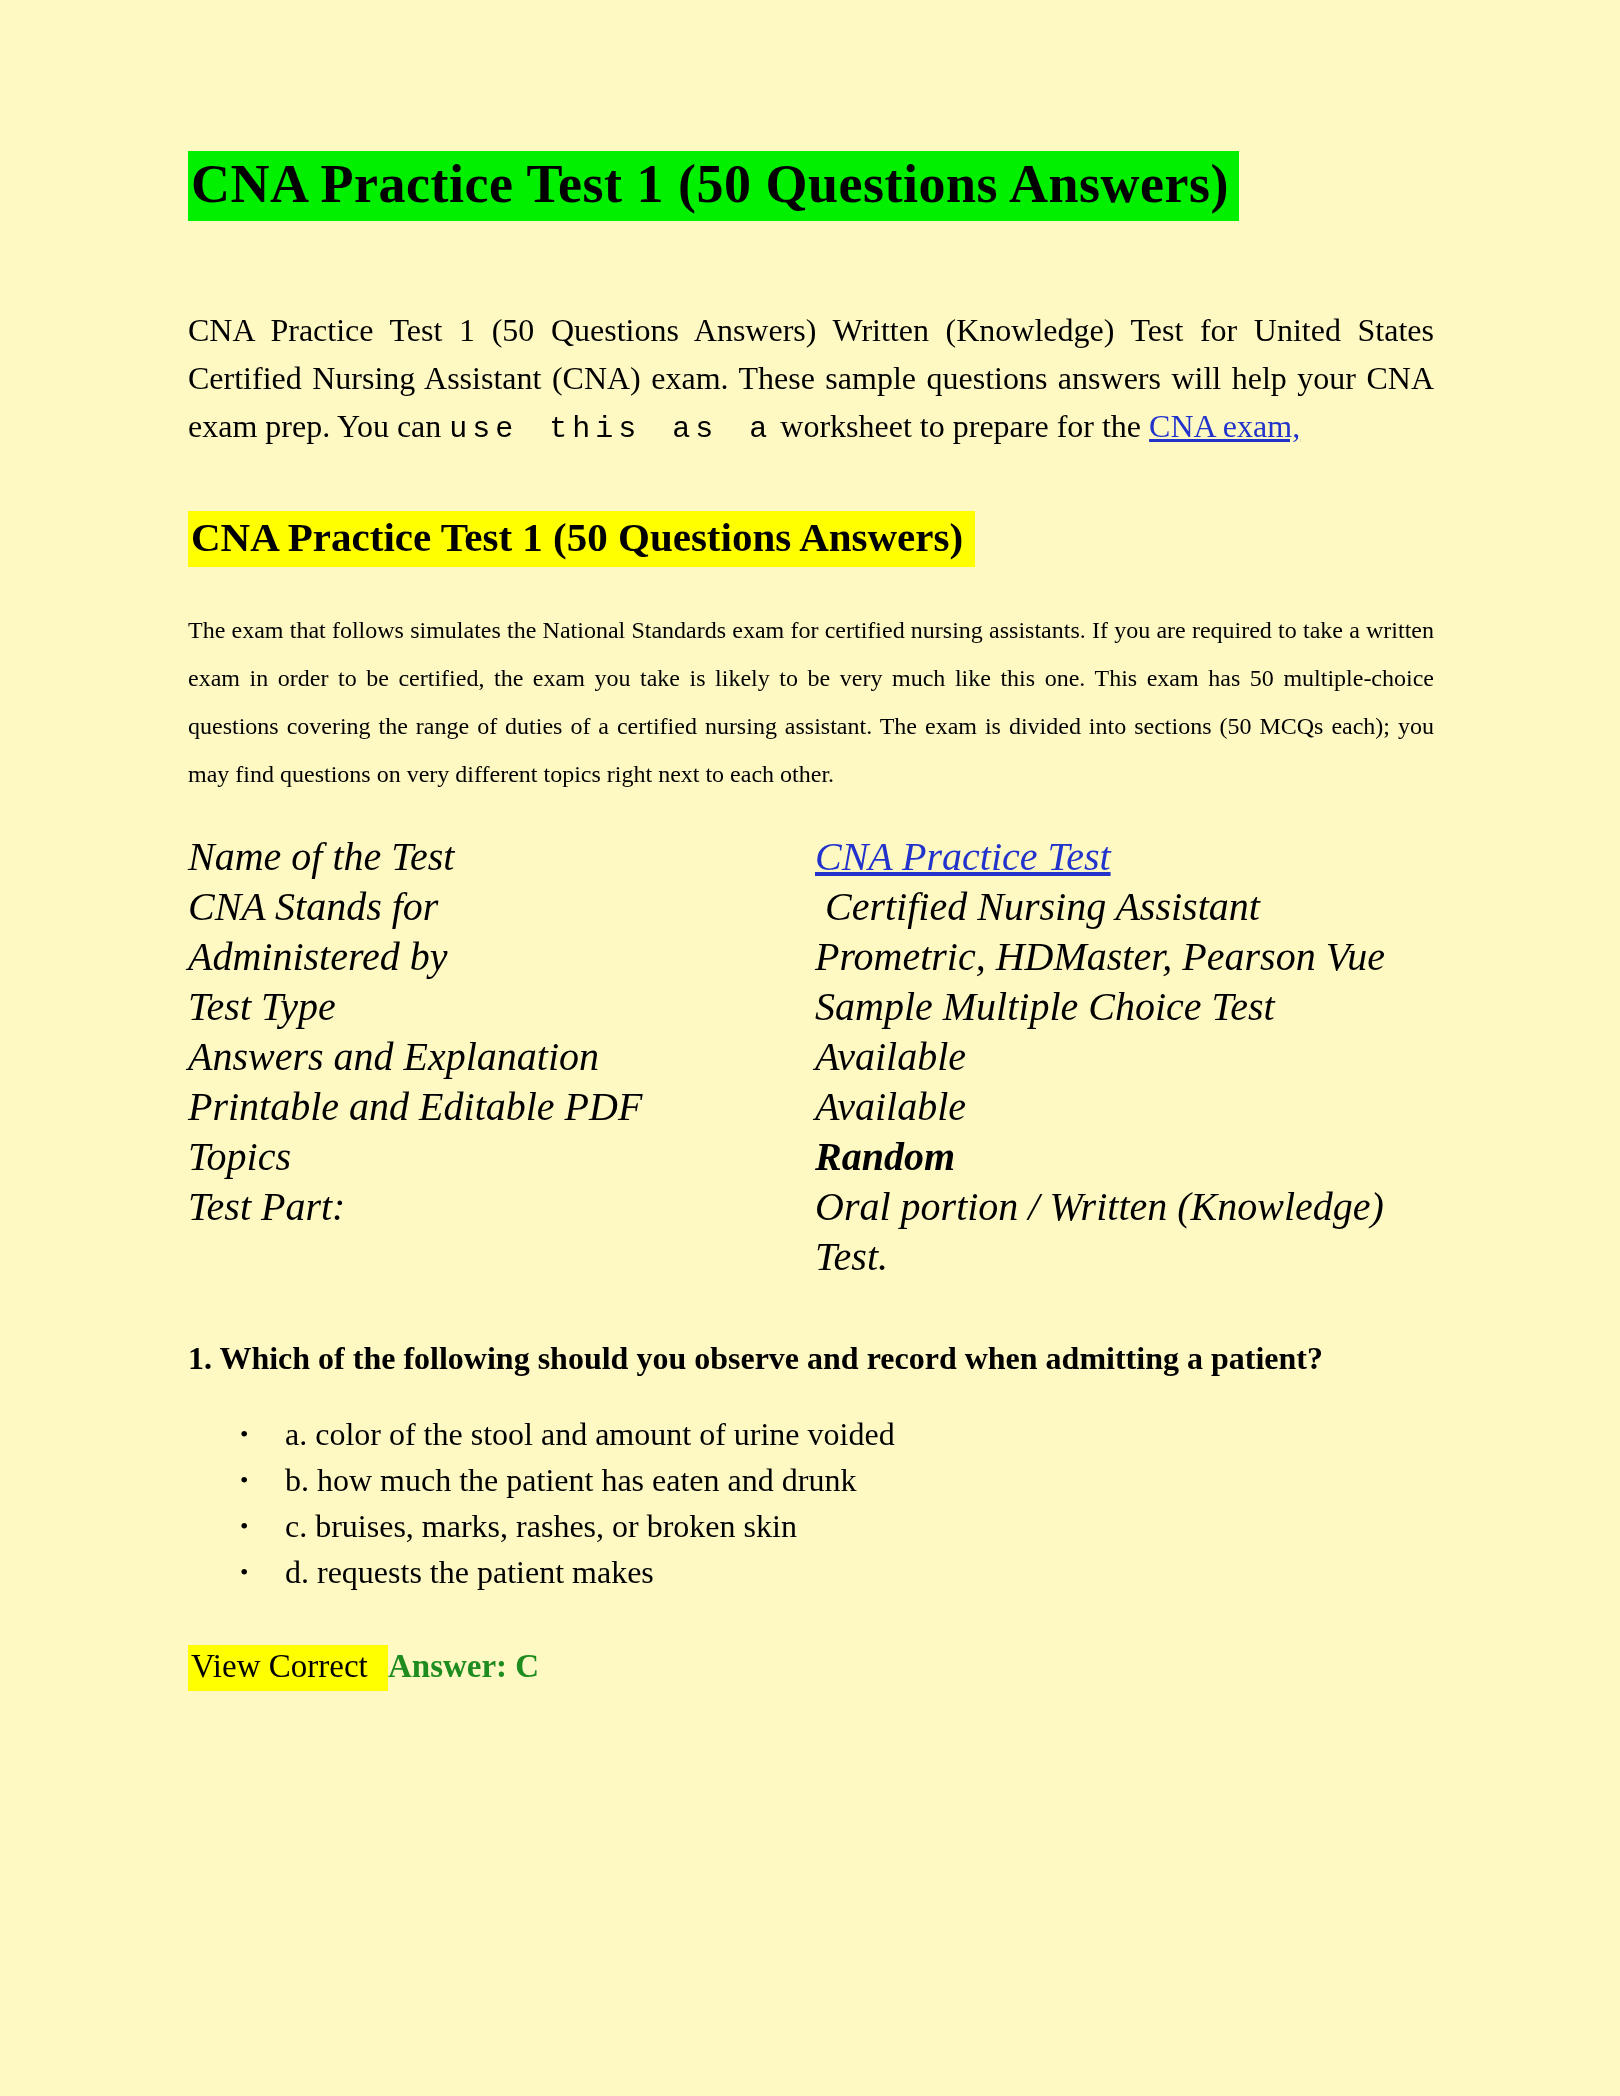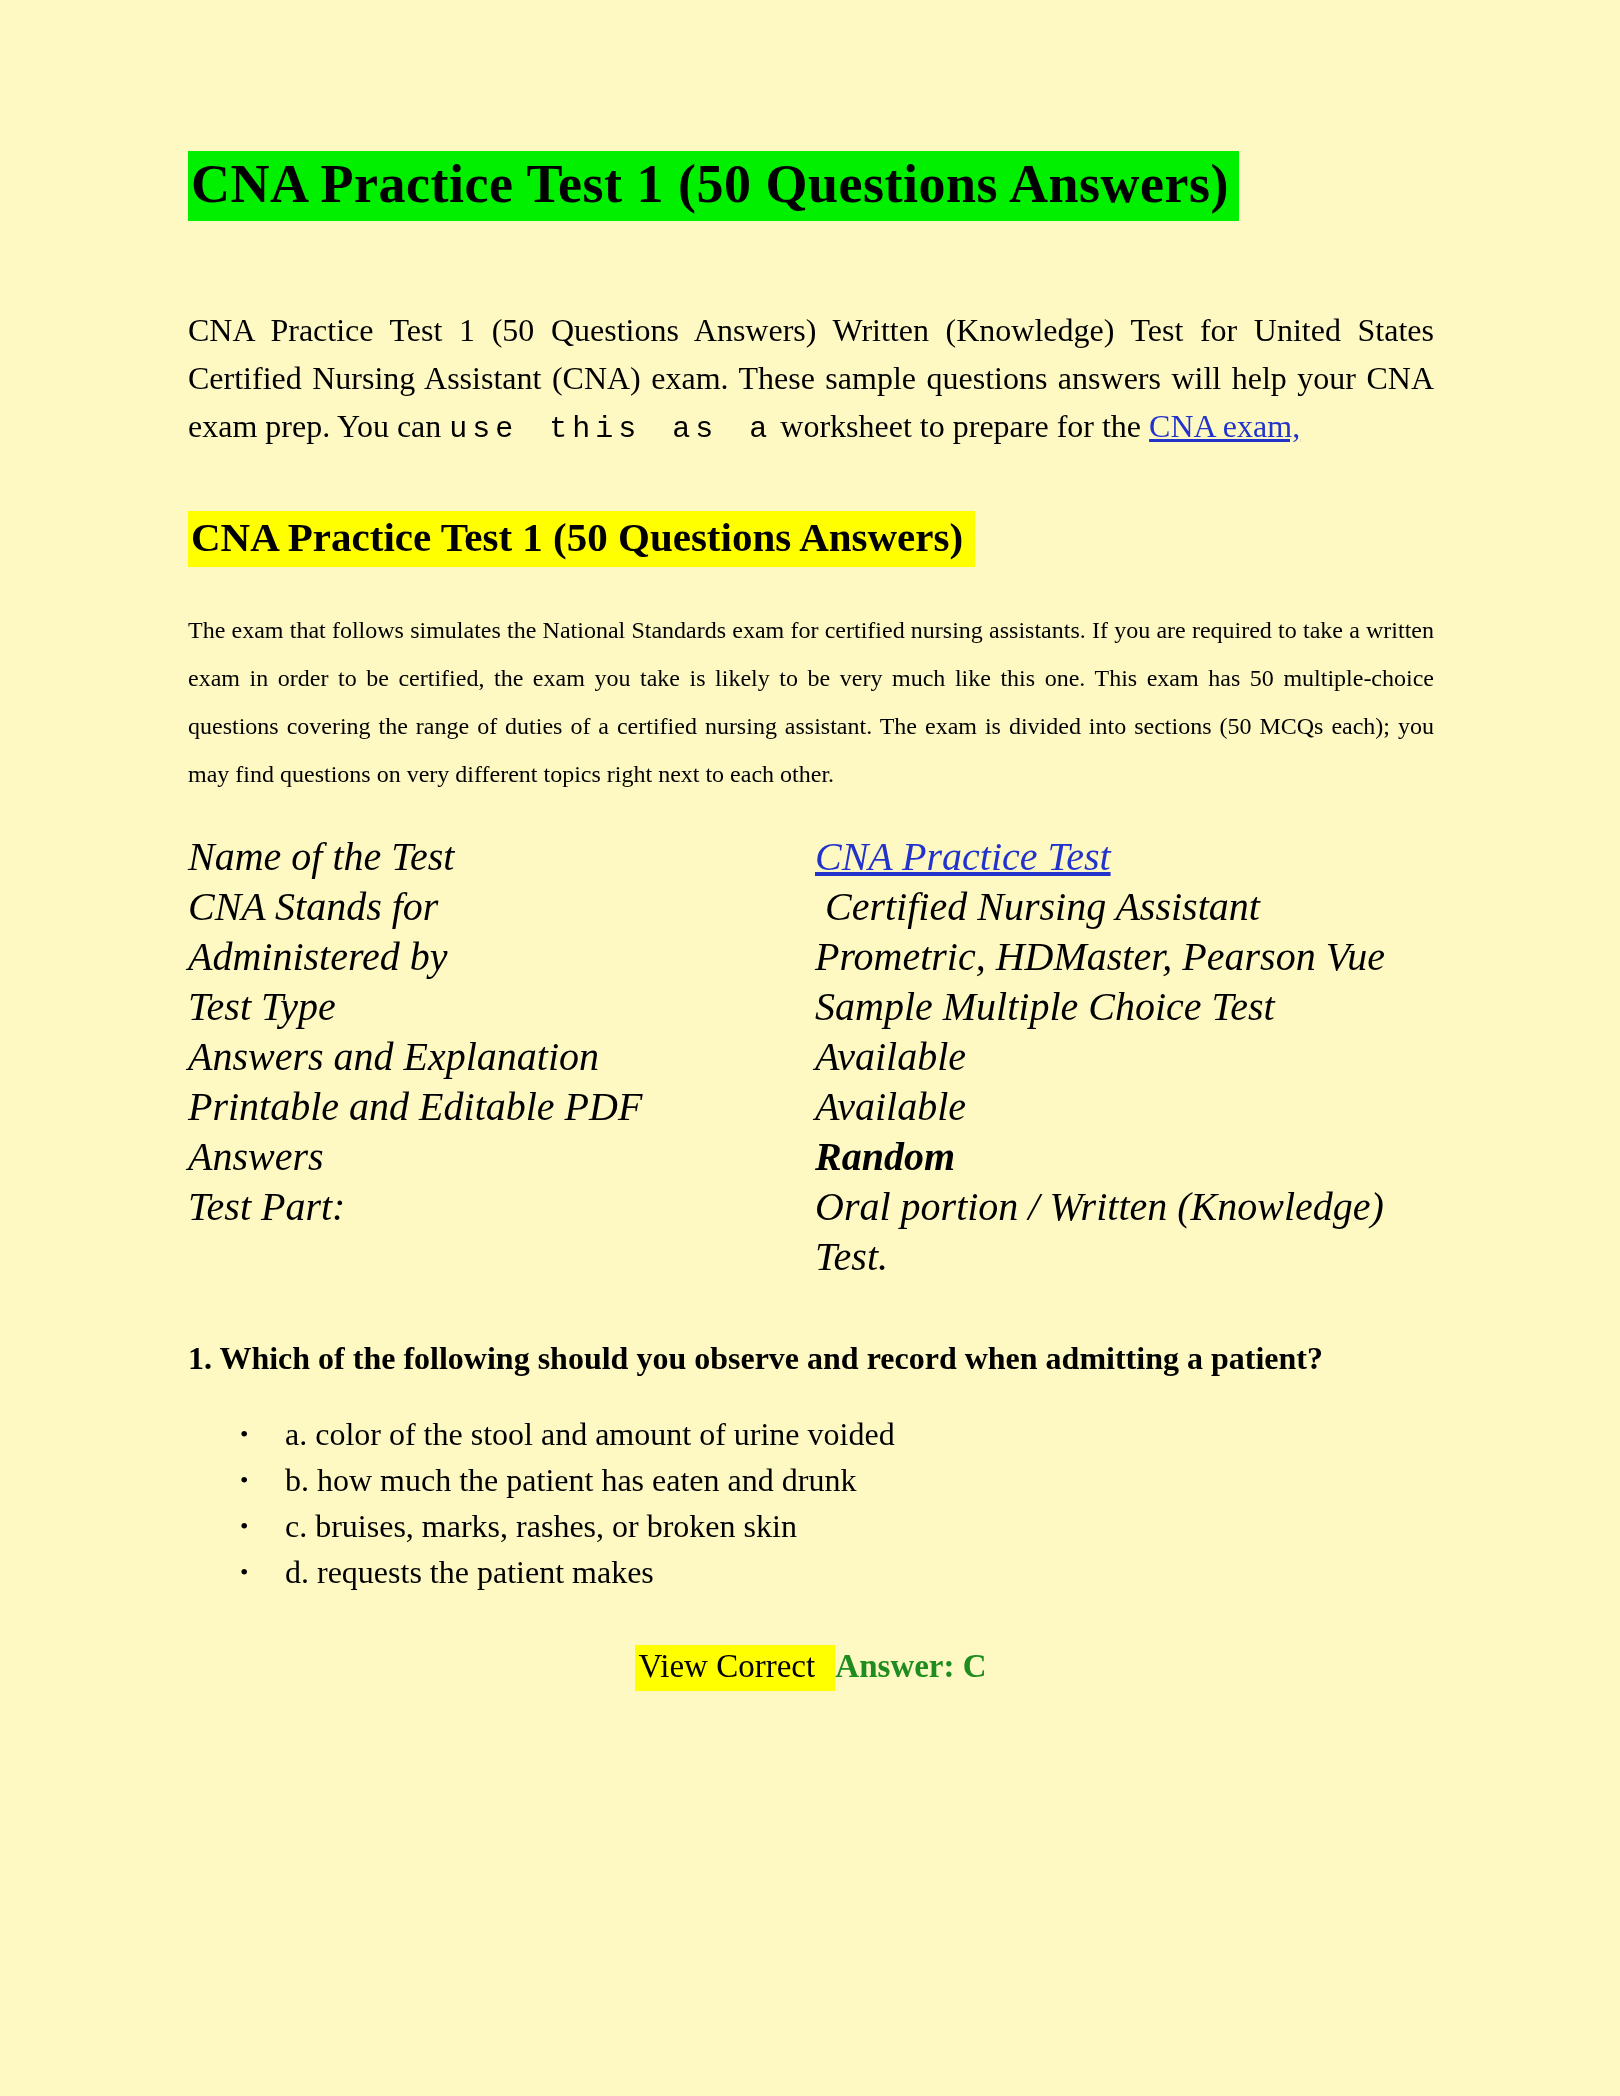--- a/index.html
+++ b/index.html
@@ -91,21 +91,20 @@
   .bullet {
     flex: none;
     width: 45px;
     margin-left: 52px;
     font-size: 24px;
   }
   p.answer-line {
     margin: 46px 0 0 0;
     font-size: 33px;
     line-height: 50px;
-    text-align: center;
   }
   .answer-label {
     color: var(--answer-green, #1f8c1f);
     font-weight: bold;
   }
 </style>
 </head>
 <body>
 
 <div class="page">
@@ -137,21 +136,21 @@
     </div>
     <div class="info-row">
       <div class="info-label">Answers and Explanation</div>
       <div class="info-value">Available</div>
     </div>
     <div class="info-row">
       <div class="info-label">Printable and Editable PDF</div>
       <div class="info-value">Available</div>
     </div>
     <div class="info-row">
-      <div class="info-label">Answers</div>
+      <div class="info-label">Topics</div>
       <div class="info-value bold">Random</div>
     </div>
     <div class="info-row">
       <div class="info-label">Test Part:</div>
       <div class="info-value">Oral portion / Written (Knowledge) Test.</div>
     </div>
   </div>
 
   <p class="question">1. Which of the following should you observe and record when admitting a patient?</p>
 

